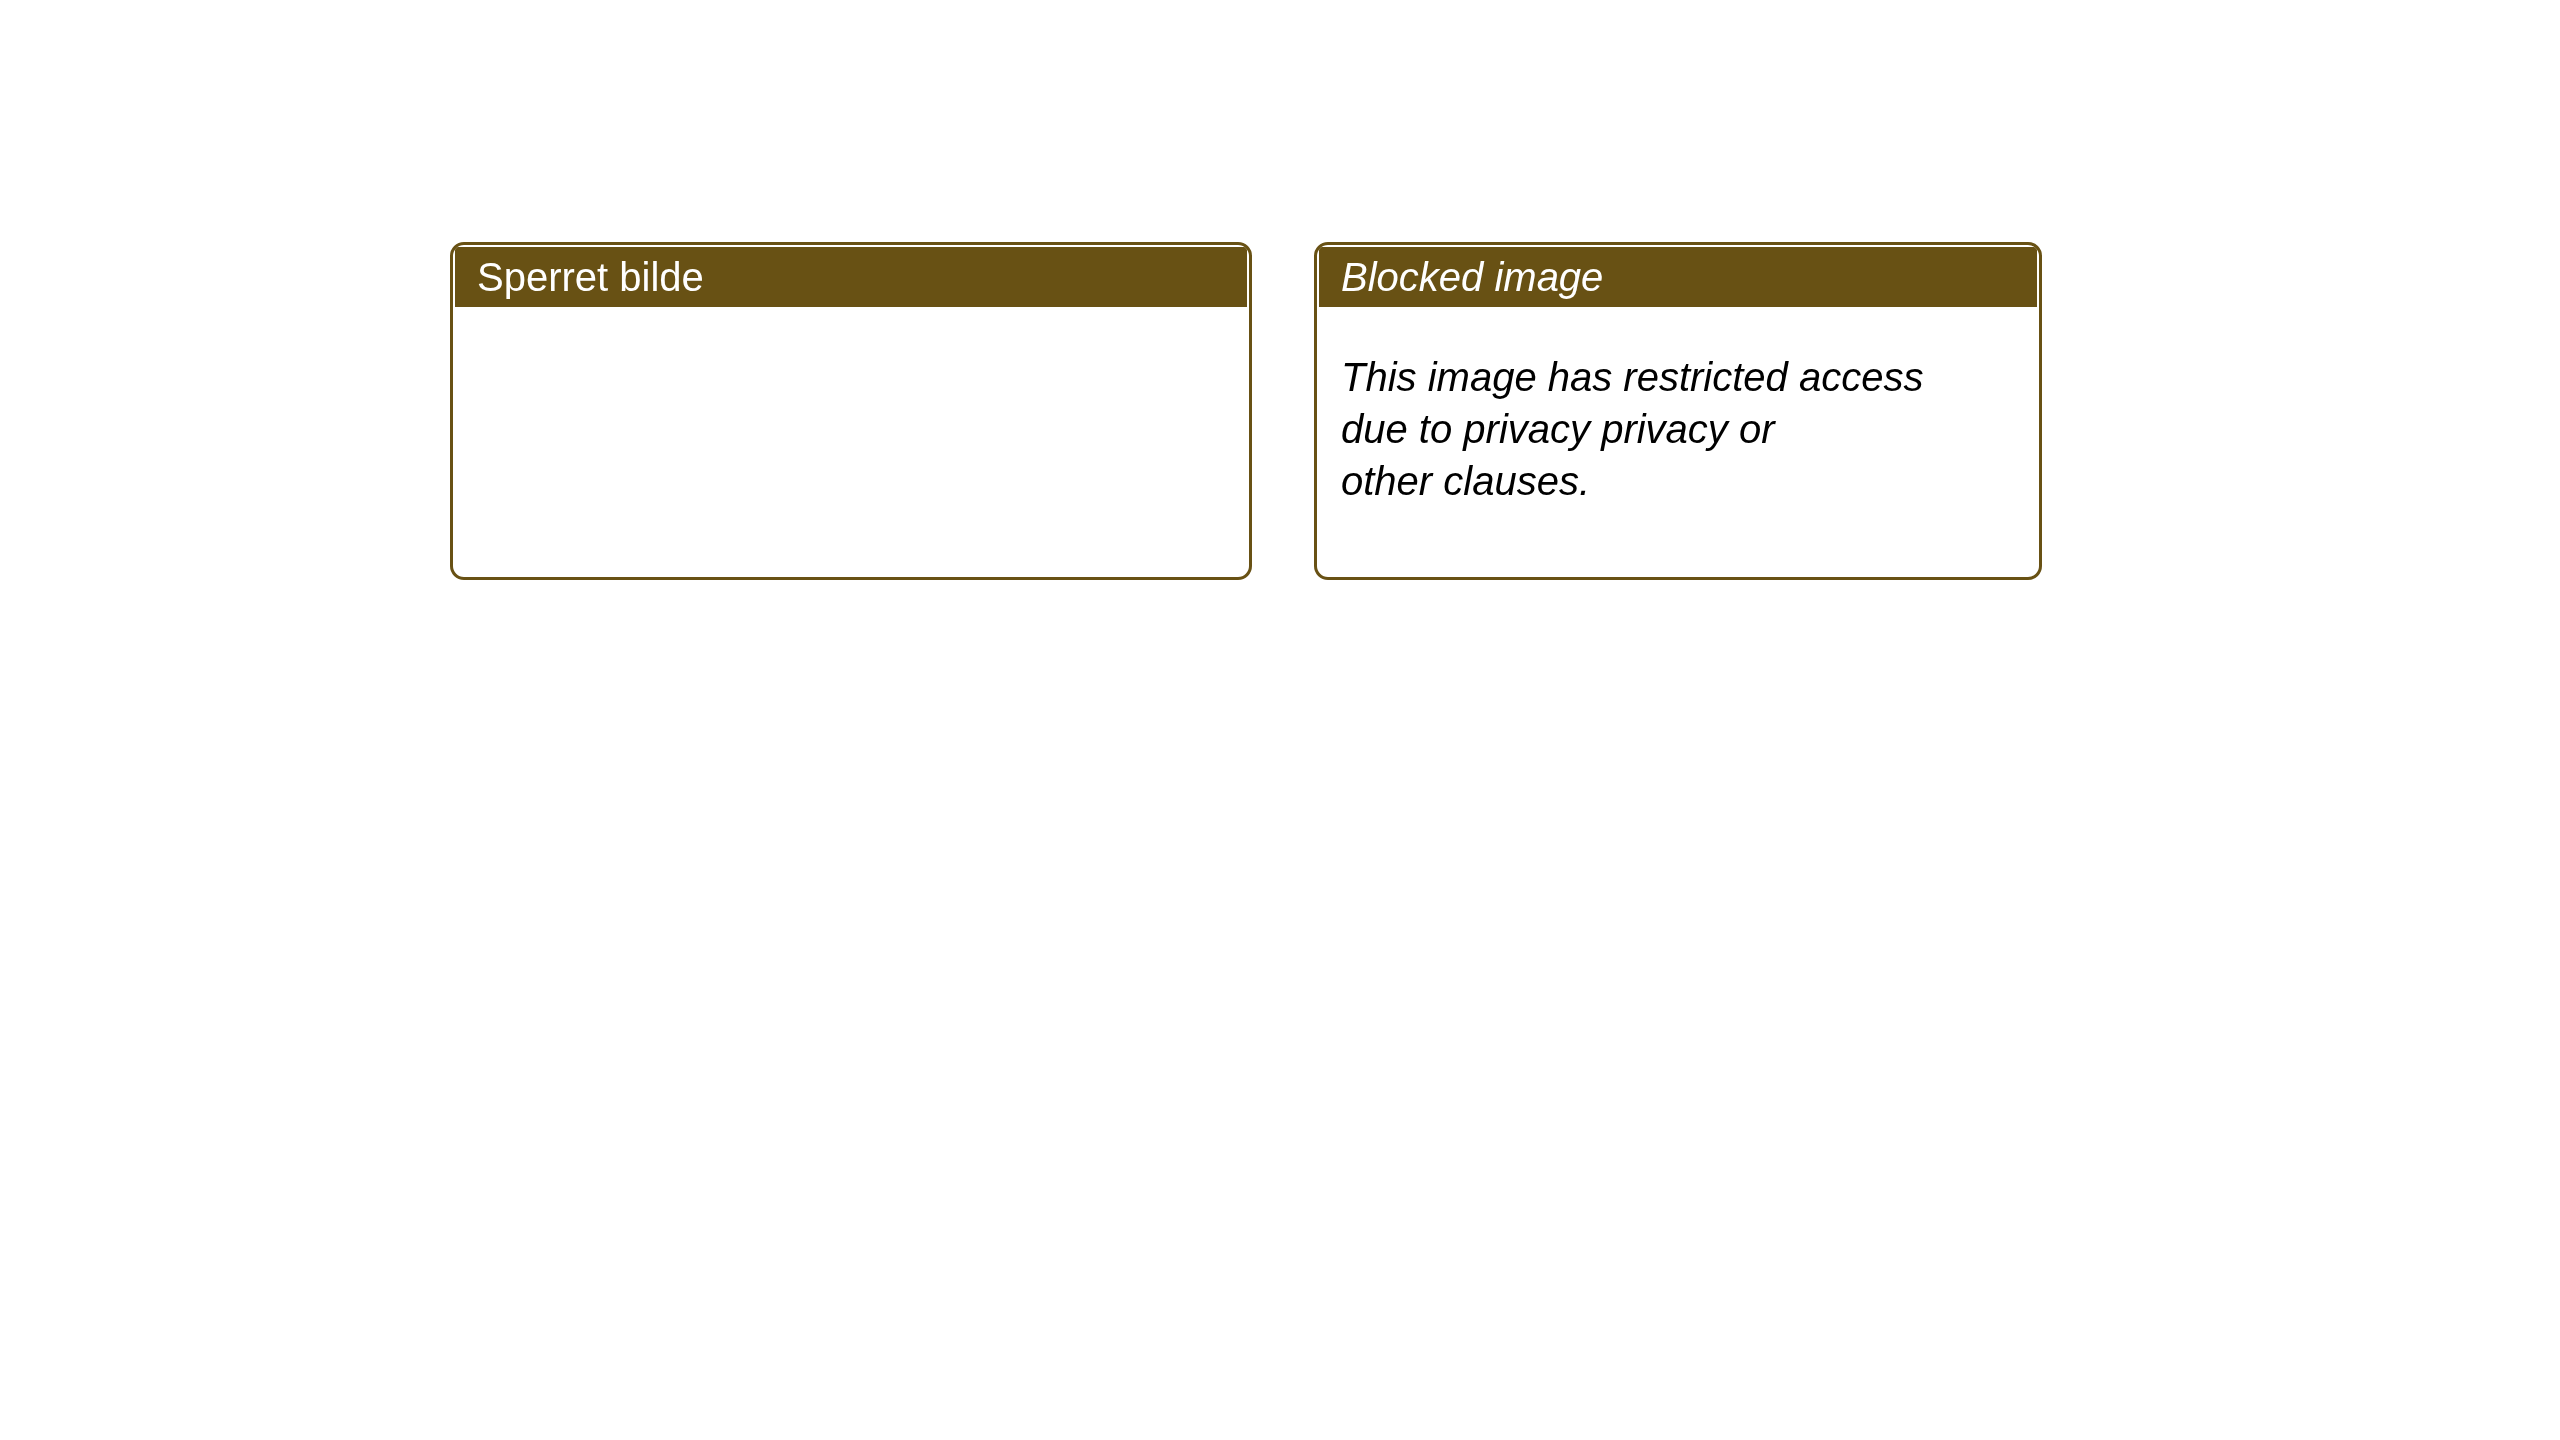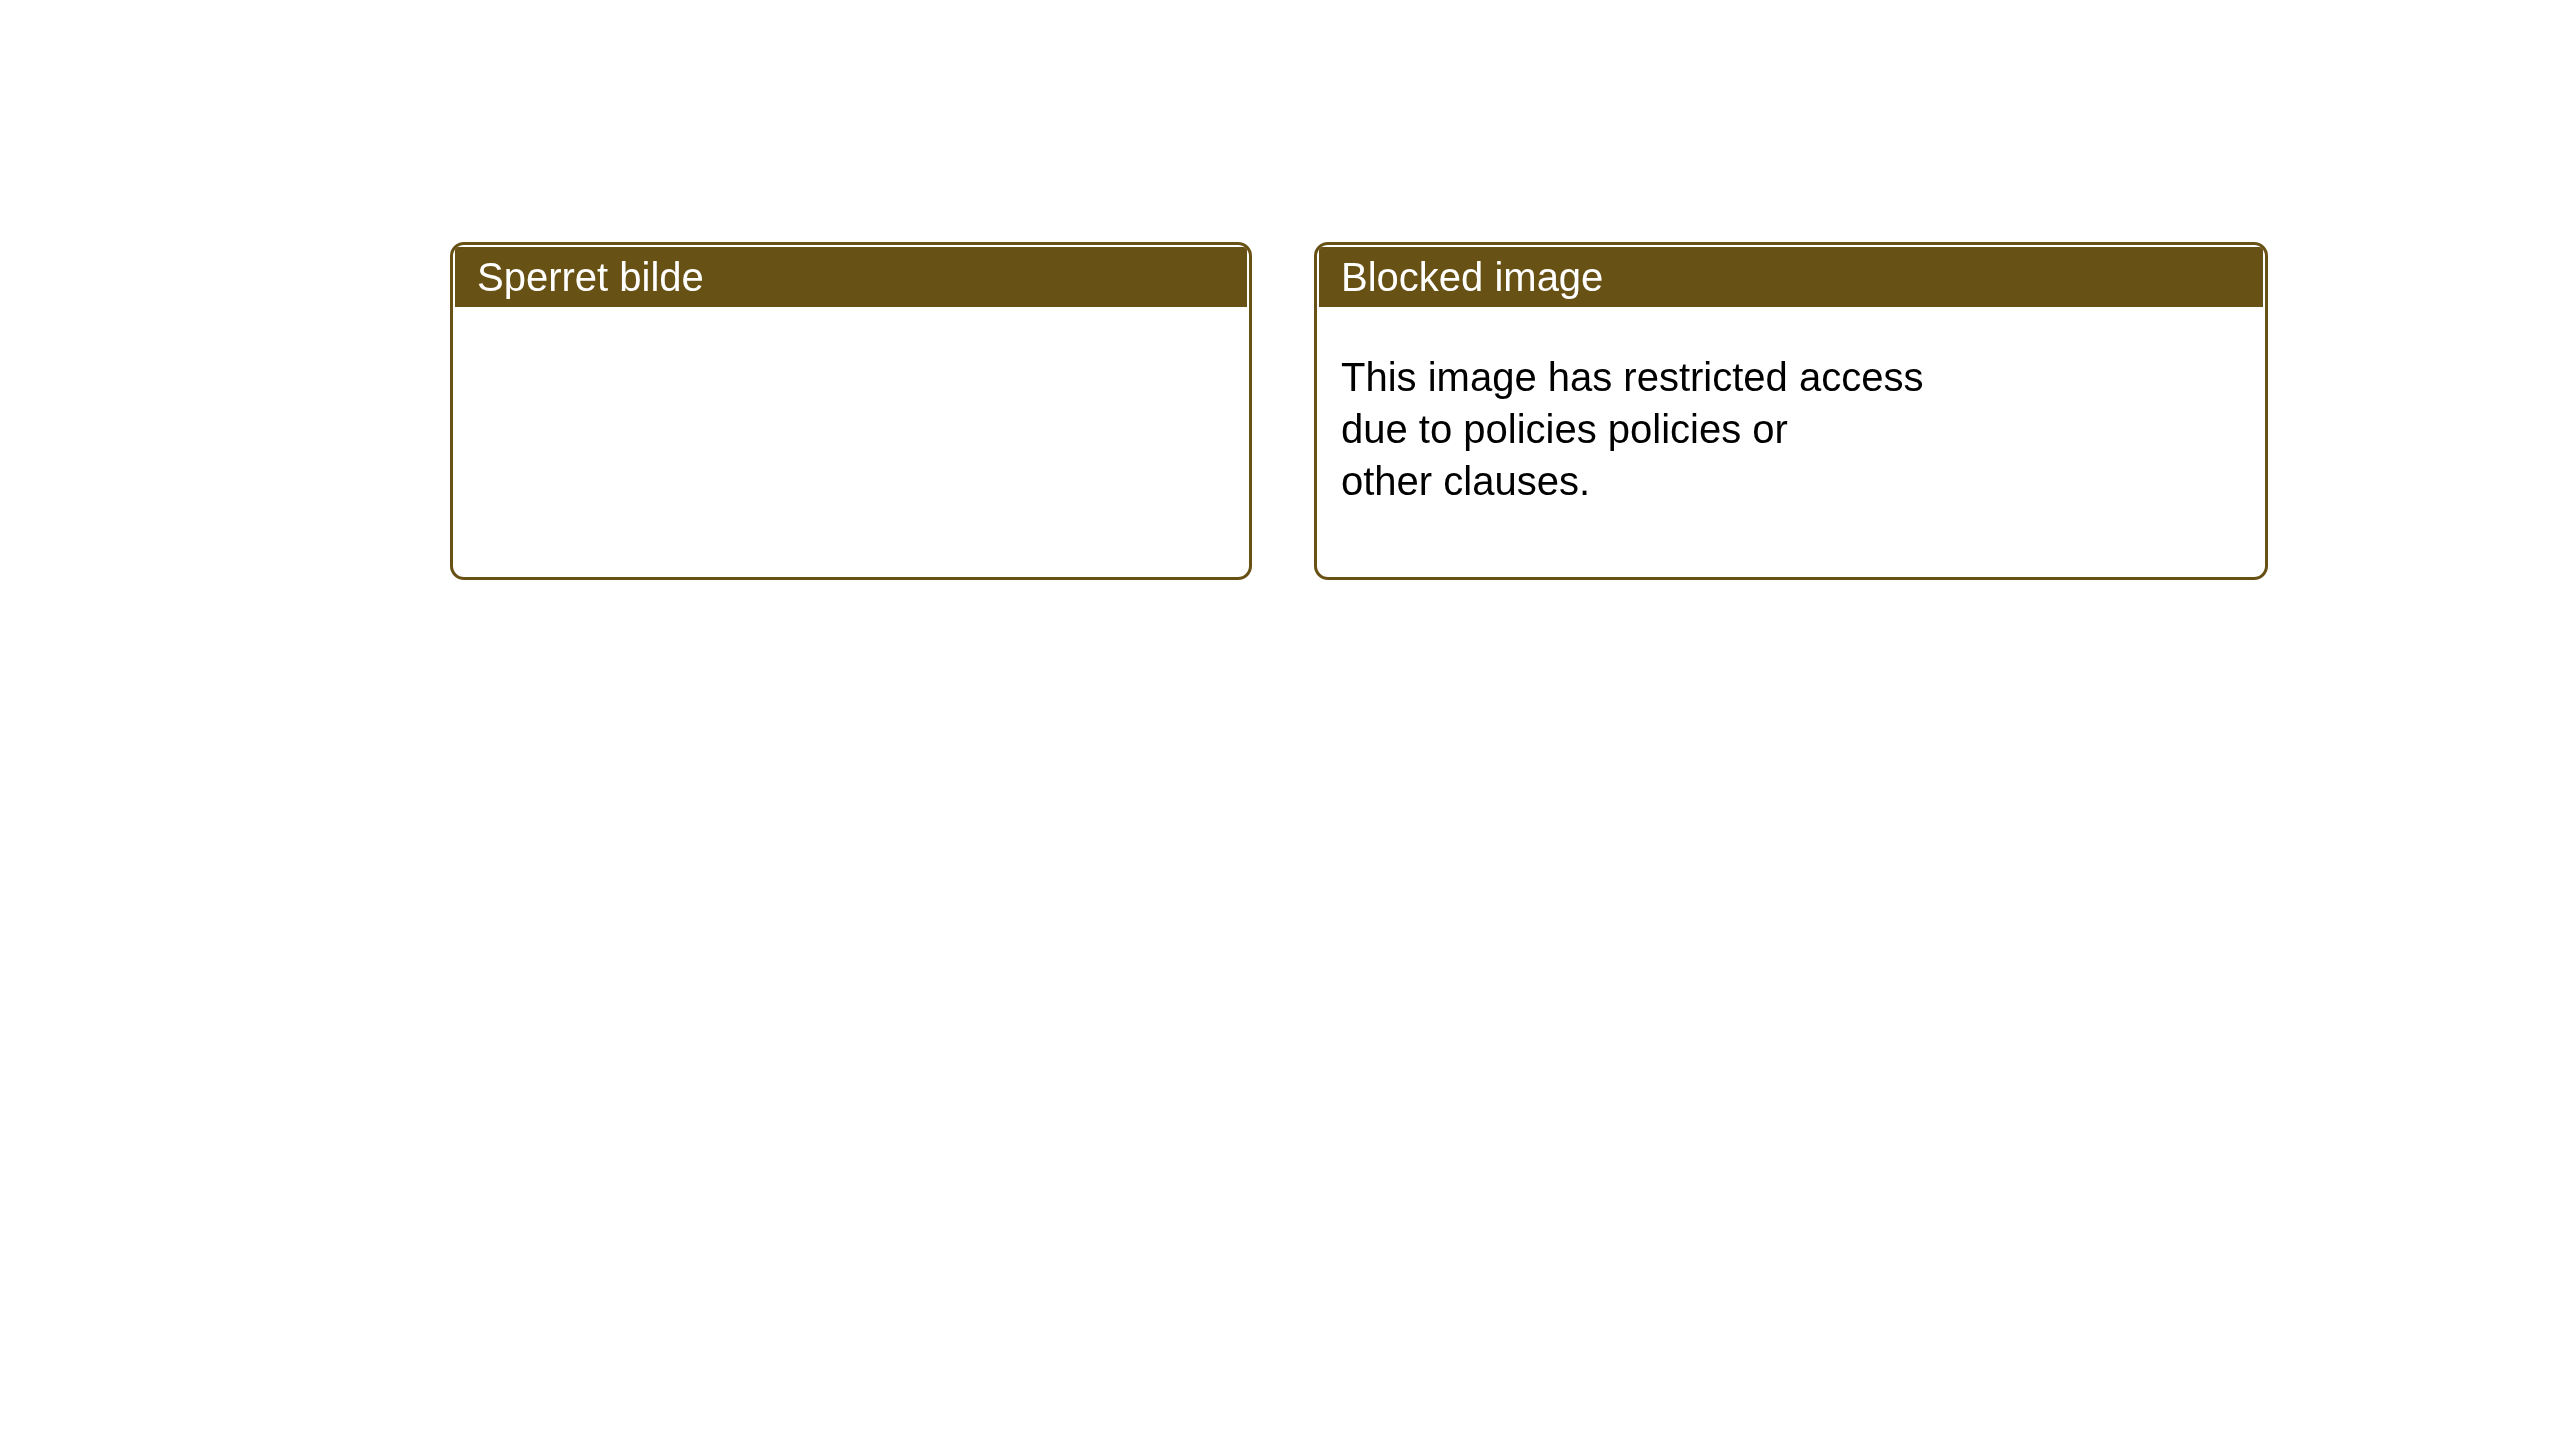--- a/index.html
+++ b/index.html
@@ -21,21 +21,21 @@
     position: absolute;
     top: 240px;
     width: 802px;
     height: 338px;
     background: #ffffff;
     border: 3px solid var(--accent);
     border-radius: 14px;
     overflow: hidden;
   }
   .notice-card.card-left  { left: 448px; }
-  .notice-card.card-right { left: 1312px; width: 954px; }
+  .notice-card.card-right { left: 1312px; width: 728px; font-style: italic; }
   .notice-card .card-header {
     background: var(--accent);
     height: 60px;
     display: flex;
     align-items: center;
     padding: 0 20px;
   }
   .notice-card .card-title {
     color: var(--title-color);
     font-size: 40px;
@@ -61,16 +61,16 @@
     <span class="card-title">Sperret bilde</span>
   </div>
 </div>
 
 <div class="notice-card card-right">
   <div class="card-header">
     <span class="card-title">Blocked image</span>
   </div>
   <div class="card-body">
     <div class="card-body-text">This image has restricted access
-due to policies policies or
+due to privacy privacy or
 other clauses.</div>
   </div>
 </div>
 
 </body></html>

